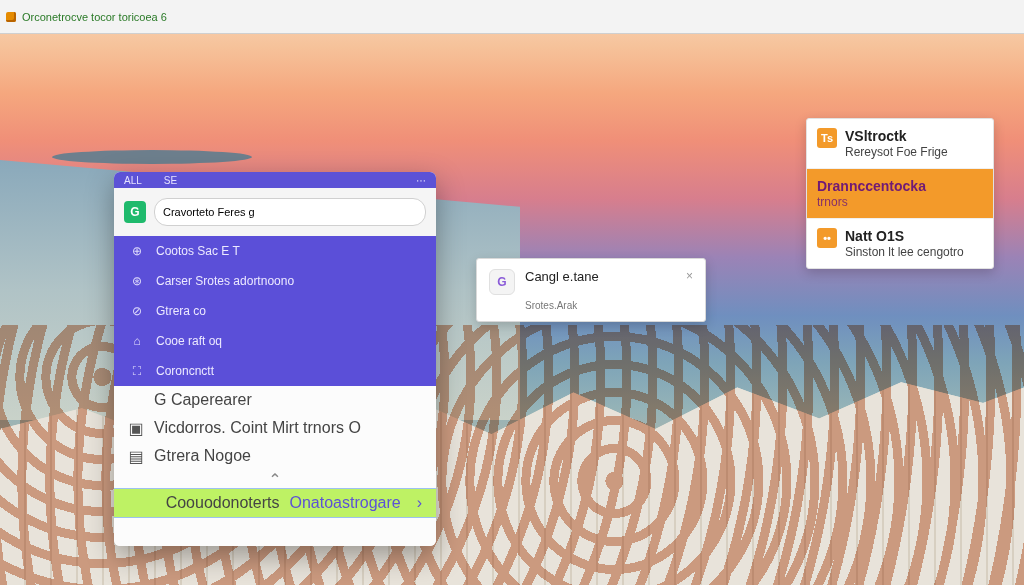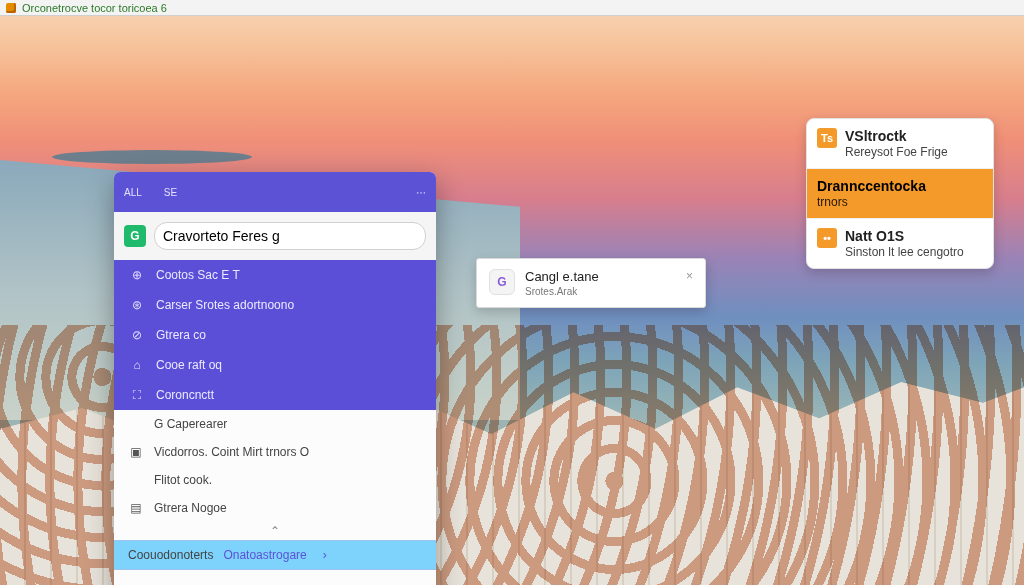--- a/index.html
+++ b/index.html
@@ -20,59 +20,59 @@
        clip-path:polygon(0 40%,8% 32%,16% 44%,24% 30%,32% 46%,40% 28%,
                          48% 42%,56% 26%,64% 40%,72% 24%,80% 36%,88% 22%,
                          96% 30%,100% 24%,100% 100%,0 100%);}
   .roofs{position:absolute;left:0;right:0;bottom:0;height:260px;pointer-events:none;
        background:repeating-radial-gradient(circle at 10% 20%,#c76a3d 0 9px,transparent 9px 26px),
                   repeating-radial-gradient(circle at 60% 60%,#c76a3d 0 9px,transparent 9px 28px);
        opacity:.55;mix-blend-mode:multiply}
   .island{position:absolute;left:52px;top:150px;width:200px;height:14px;border-radius:50%;
           background:#6d7f8d;filter:blur(.5px)}
   
-  .titlebar{position:absolute;left:0;top:0;width:1024px;height:16px;
+  .titlebar{position:absolute;left:0;top:0;width:1024px;height:34px;
             background:#f3f3f3;border-bottom:1px solid #cfcfcf;display:flex;align-items:center;
             padding:0 6px;box-sizing:border-box;font-size:11px;color:#2a7a27}
   .titlebar .ico{width:10px;height:10px;background:#e58b00;border-radius:2px;margin-right:6px;
                  box-shadow:inset -2px -2px 0 #b96400}
   
   .menu{position:absolute;left:114px;top:172px;width:322px;border-radius:6px;overflow:hidden;
         box-shadow:0 10px 28px rgba(0,0,0,.34);background:#fff}
-  .menu .hdr{height:40px;background:#5c52d6;display:flex;align-items:center;color:#e4e1ff;
+  .menu .hdr{height:16px;background:#5c52d6;display:flex;align-items:center;color:#e4e1ff;
              padding:0 10px;font-size:10px;gap:22px}
   .menu .hdr span:last-child{margin-left:auto}
   .menu .search{background:#f5f5f5;padding:10px;display:flex;gap:8px;align-items:center}
   .menu .search .badge{width:22px;height:22px;border-radius:4px;background:#1fba6c;color:#fff;
                        display:flex;align-items:center;justify-content:center;font-weight:bold}
   .menu .search input{flex:1;height:26px;border:1px solid #d0d0d0;border-radius:13px;
-                      padding:0 8px;font-size:14px;outline:none}
+                      padding:0 8px;font-size:11px;outline:none}
   .menu .prow{display:flex;align-items:center;gap:12px;height:30px;padding:0 16px;
               background:#5b4fd8;color:#ece9ff;font-size:12px;cursor:pointer}
   .menu .prow .ic{width:14px;text-align:center;opacity:.9}
   .menu .wrow{display:flex;align-items:center;gap:10px;height:28px;padding:0 14px;
-              background:#fcfcfc;color:#444;font-size:12px;cursor:pointer}
+              background:#fcfcfc;color:#444;font-size:16px;cursor:pointer}
   .menu .wrow .ic{width:16px;text-align:center;color:#555}
-  .menu .wrow.hl{background:#7dd3fc;border:1px solid #9cc2f0;border-left:none;border-right:none;justify-content:flex-start}
+  .menu .wrow.hl{background:#bef264;border:1px solid #9cc2f0;border-left:none;border-right:none;justify-content:flex-end}
   .menu .wrow.hl .rt{color:#5c52d6}
   .menu .wrow.arrow{justify-content:center;color:#888;height:18px}
   
   .card{position:absolute;background:#fff;border:1px solid #d9d9d9;border-radius:3px;
         box-shadow:0 4px 12px rgba(0,0,0,.18);padding:10px 12px;display:flex;gap:10px;align-items:flex-start}
   .card .cicon{width:24px;height:24px;border-radius:6px;display:flex;align-items:center;justify-content:center;
                background:#f4f4f4;border:1px solid #e0e0e0;font-weight:bold}
   .card .ctitle{font-size:13px;color:#222}
-  .card .csub{font-size:10px;color:#777;margin-top:2px}
+  .card .csub{font-size:10px;color:#777;margin-top:16px}
   .card .xbtn{margin-left:auto;color:#999;cursor:pointer}
   
   .stack{position:absolute;right:30px;top:118px;width:186px;background:#fff;border:1px solid #e2e2e2;
-         border-radius:8px;box-shadow:0 4px 12px rgba(0,0,0,.18);overflow:hidden}
+         border-radius:3px;box-shadow:0 4px 12px rgba(0,0,0,.18);overflow:hidden}
   .stack .srow{display:flex;gap:8px;padding:9px 10px;align-items:flex-start;border-top:1px solid #f0f0f0}
   .stack .srow:first-child{border-top:none}
-  .stack .srow.acc{background:#f39a2a;color:#000000}
+  .stack .srow.acc{background:#f39a2a;color:#701a75}
   .stack .srow .sicon{width:20px;height:20px;border-radius:3px;display:flex;align-items:center;justify-content:center;
                       background:#f39a2a;color:#fff;font-size:11px;font-weight:bold}
   .stack .stitle{font-size:14px;font-weight:600}
   .stack .ssub{font-size:12px;opacity:.85;margin-top:1px}
 </style>
 </head>
 <body>
 <div class="wallpaper">
   <div class="sea"></div>
   <div class="island"></div>
@@ -119,24 +119,20 @@
 
   <div class="wrow">
     <span class="ic"></span>
     <span>G Caperearer</span>
     </div>
   <div class="wrow">
     <span class="ic">▣</span>
     <span>Vicdorros. Coint Mirt trnors O</span>
     </div>
   <div class="wrow">
-    <span class="ic"></span>
-    <span>Flitot cook.</span>
-    </div>
-  <div class="wrow">
     <span class="ic">▤</span>
     <span>Gtrera Nogoe</span>
     </div>
 
   <div class="wrow arrow">
     <span>⌃</span>
     </div>
 
   <div class="wrow hl">
     <span>Coouodonoterts</span>

